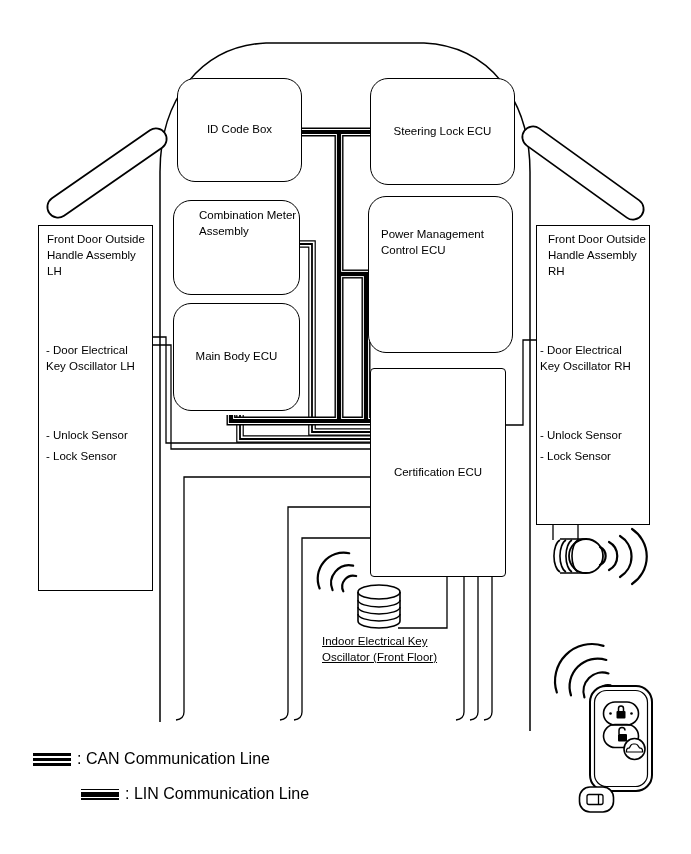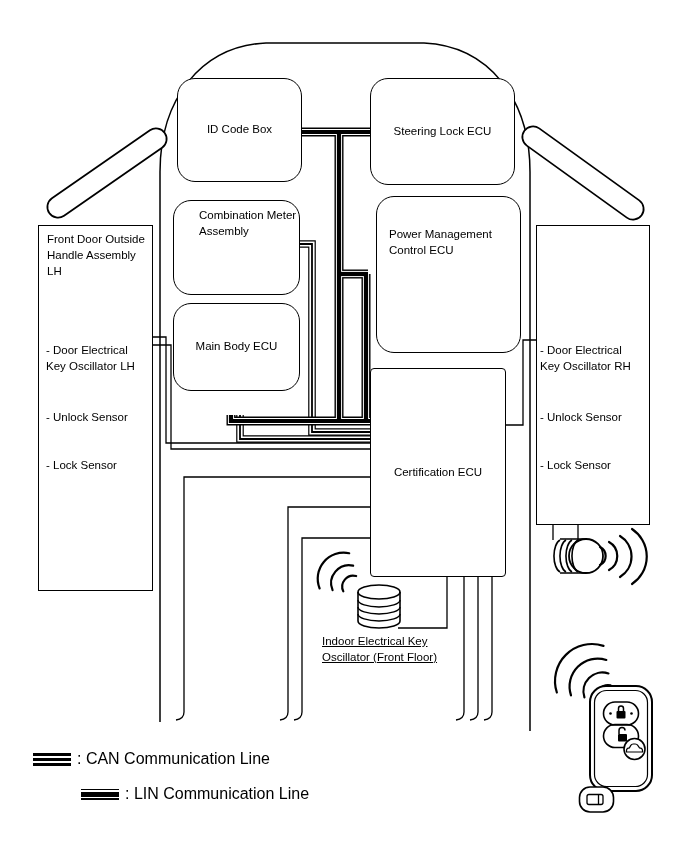--- a/index.html
+++ b/index.html
@@ -13,22 +13,22 @@
     font-size:11.5px;line-height:15.5px;box-sizing:border-box;
   }
   .ecu-center{display:flex;align-items:center;justify-content:center;text-align:center;}
   .door-box{
     position:absolute;background:#fff;border:1.5px solid #000;
     font-size:11.5px;line-height:16px;box-sizing:border-box;
   }
   .door-title{position:absolute;left:8px;top:5px;width:100px;}
   .door-item{position:absolute;left:7px;width:102px;margin-top:12px;}
   .door-item.i0{top:104px;}
-  .door-item.i1{top:171px;}
-  .door-item.i2{top:219px;}
+  .door-item.i1{top:189px;}
+  .door-item.i2{top:210px;}
   .free-label{position:absolute;font-size:11.5px;line-height:16px;text-decoration:underline;}
   .legend-row{position:absolute;display:flex;align-items:center;font-size:16px;}
   .swatch{width:38px;margin-right:6px;flex:none;}
   .swatch-can{height:13px;background:linear-gradient(to bottom,
       #000 0 2.5px,#fff 2.5px 5.2px,#000 5.2px 7.8px,#fff 7.8px 10.5px,#000 10.5px 13px);}
   .swatch-lin{height:11px;background:linear-gradient(to bottom,
       #000 0 1.5px,#fff 1.5px 3px,#000 3px 8px,#fff 8px 9.5px,#000 9.5px 11px);}
 </style>
 </head>
 <body>
@@ -180,40 +180,41 @@
   </div>
 
   <div class="ecu-box ecu-center" style="left:370px;top:78px;width:145px;height:107px;">
     <span>Steering Lock ECU</span>
   </div>
 
   <div class="ecu-box" style="left:173px;top:200px;width:127px;height:95px;padding:7px 8px 0 25px;">
     <span style="display:block;width:108px;">Combination Meter Assembly</span>
   </div>
 
-  <div class="ecu-box" style="left:376px;top:196px;width:145px;height:157px;padding:30px 8px 0 12px;">
+  <div class="ecu-box" style="left:368px;top:196px;width:145px;height:157px;padding:30px 8px 0 12px;">
     <span style="display:block;width:120px;">Power Management Control ECU</span>
   </div>
 
-  <div class="ecu-box ecu-center" style="left:173px;top:303px;width:127px;height:88px;">
+  <div class="ecu-box ecu-center" style="left:173px;top:303px;width:127px;height:108px;">
     <span>Main Body ECU</span>
   </div>
 
   <div class="ecu-box ecu-center" style="left:370px;top:368px;width:136px;height:209px;border-radius:4px;">
     <span>Certification ECU</span>
   </div>
 
   <div class="door-box" style="left:38px;top:225px;width:115px;height:366px;">
     <div class="door-title">Front Door Outside Handle Assembly LH</div>
     <div class="door-item i0">- Door Electrical Key Oscillator LH</div>
     <div class="door-item i1">- Unlock Sensor</div>
     <div class="door-item i2">- Lock Sensor</div>
   </div>
 
   <div class="door-box" style="left:536px;top:225px;width:114px;height:300px;">
+    <div class="door-title" style="left:11px;">Front Door Outside Handle Assembly RH</div>
     <div class="door-item i0" style="left:3px;">- Door Electrical Key Oscillator RH</div>
     <div class="door-item i1" style="left:3px;">- Unlock Sensor</div>
     <div class="door-item i2" style="left:3px;">- Lock Sensor</div>
   </div>
 
   <div class="free-label" style="left:322px;top:633px;width:138px;">Indoor Electrical Key Oscillator (Front Floor)</div>
 
   <div class="legend-row" style="left:33px;top:750px;">
     <span class="swatch swatch-can"></span>
     <span>: CAN Communication Line</span>

